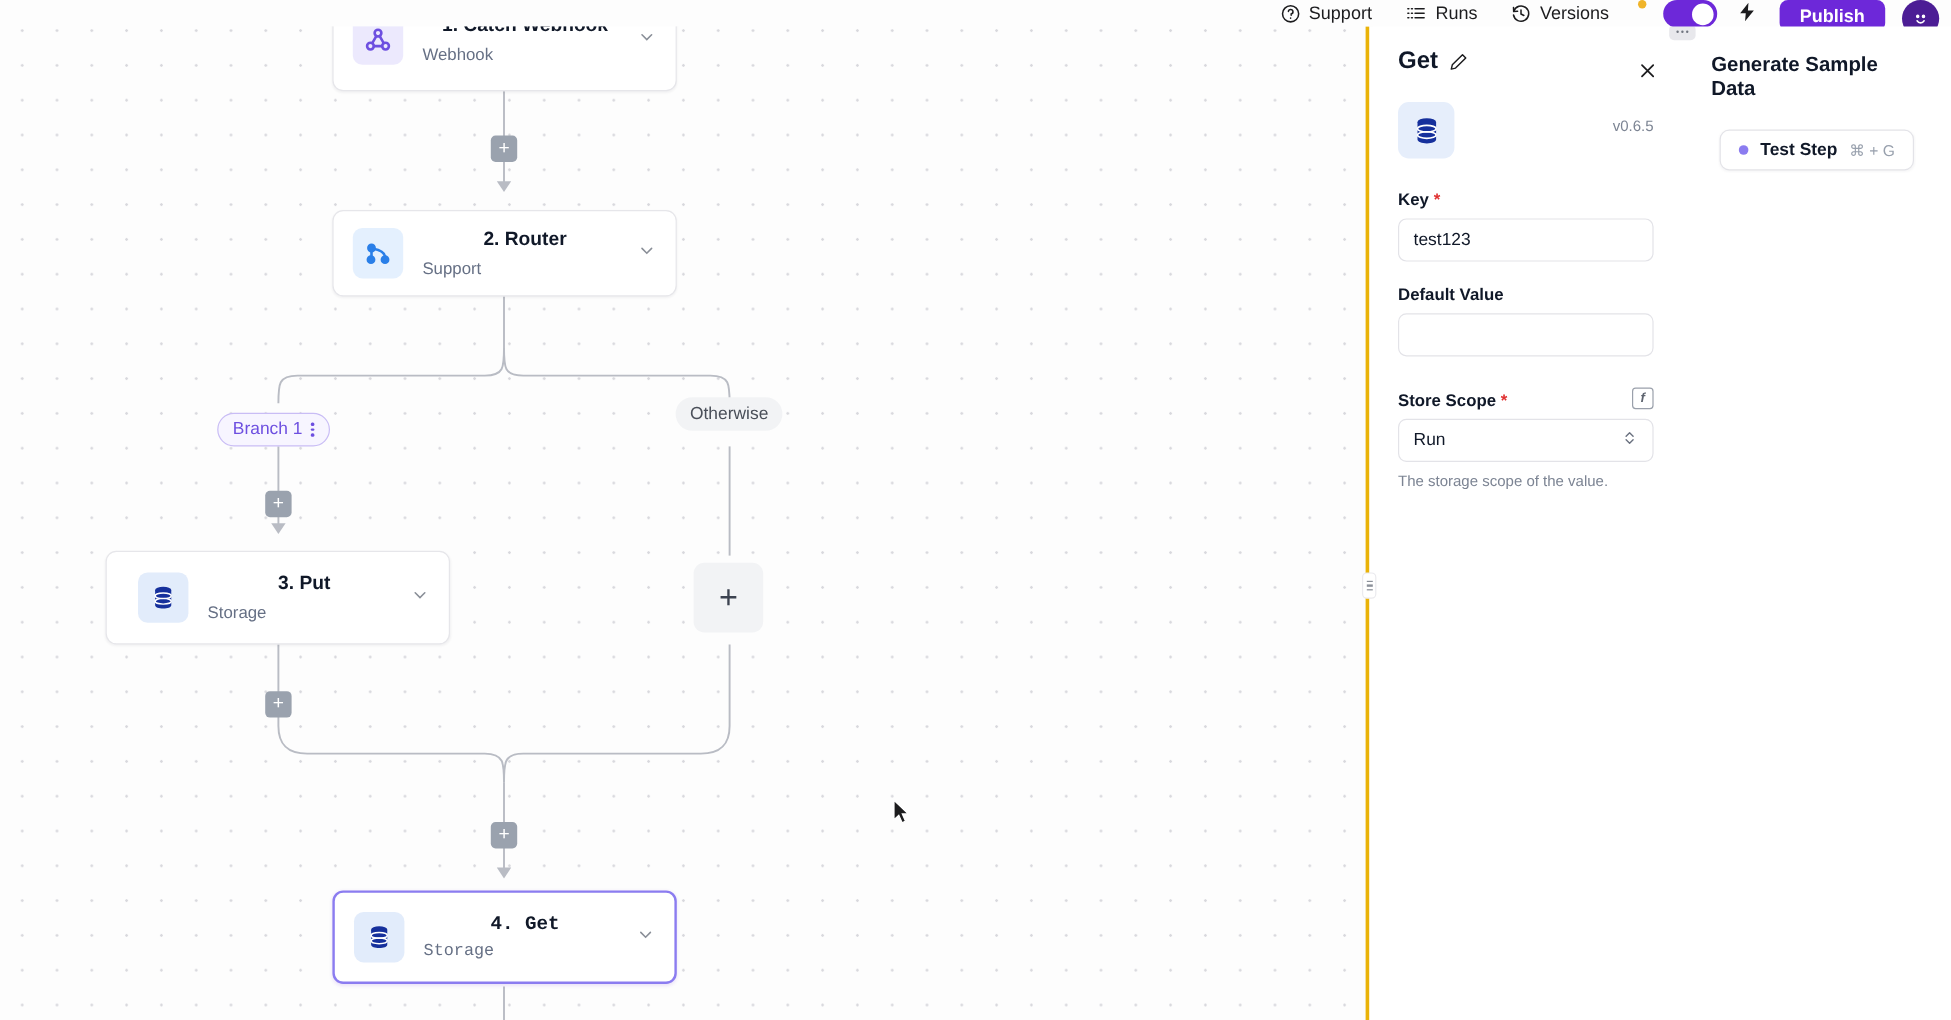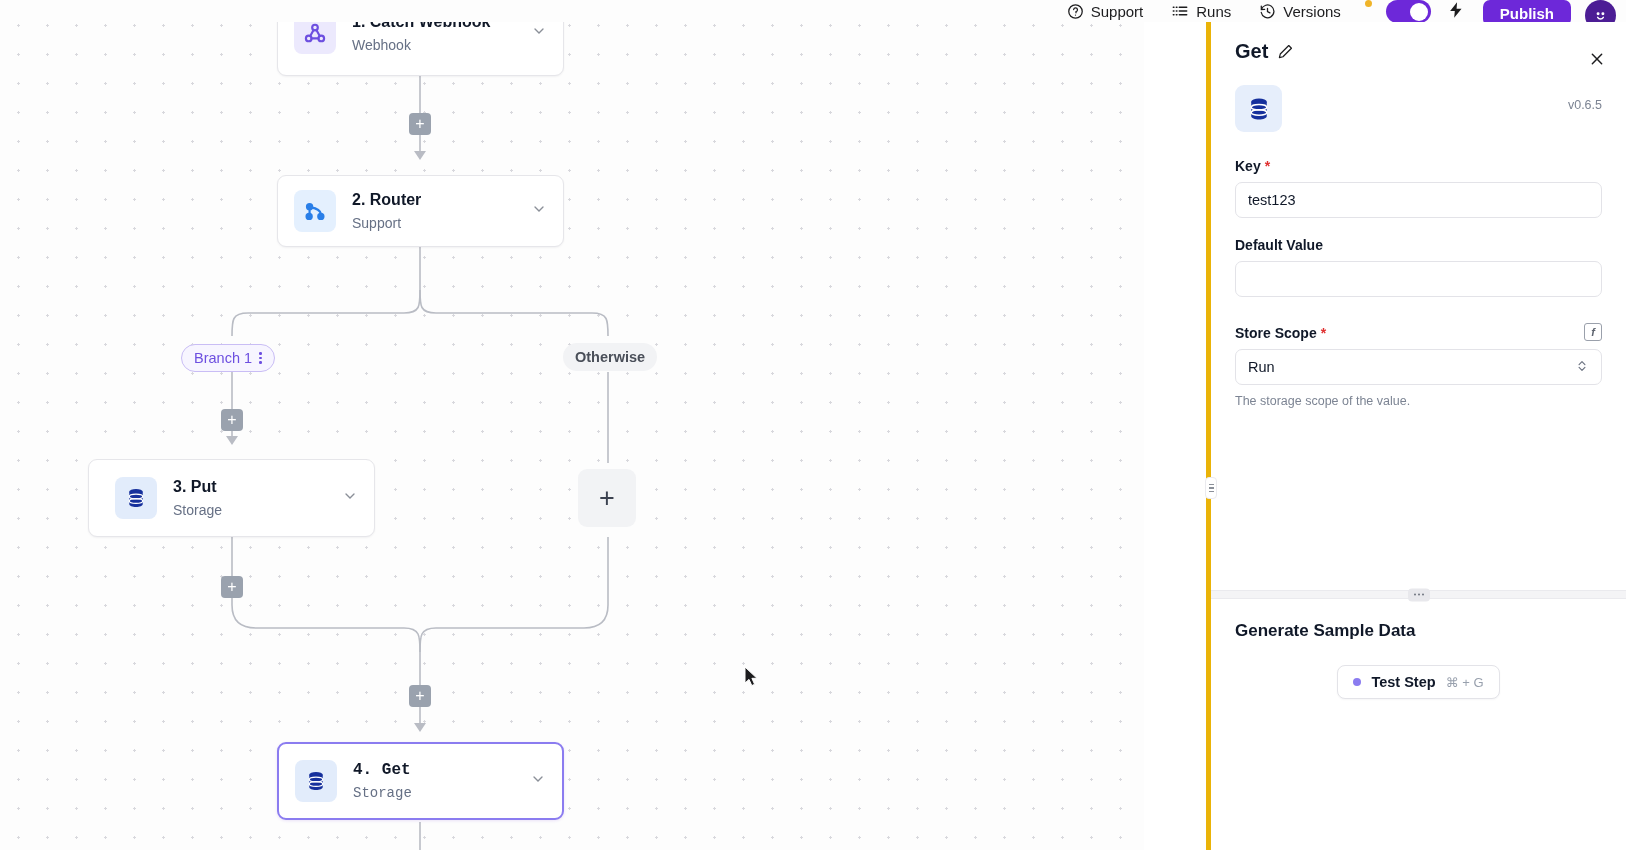--- a/index.html
+++ b/index.html
@@ -75,21 +75,21 @@
   }
   .node-ico {
     width: 42px; height: 42px; border-radius: 8px;
     display: flex; align-items: center; justify-content: center;
     flex: none; margin-right: 16px;
   }
   .ico-webhook { background: #ece9fd; }
   .ico-router  { background: #e4f0fe; }
   .ico-storage { background: #e2ecfb; }
   .node-txt { flex: 1; min-width: 0; }
-  .node-title { font-size: 16px; font-weight: 600; color: #101828; line-height: 20px; }
+  .node-title { font-size: 16px; font-weight: 600; color: #101828; line-height: 20px; text-align: center; }
   .node-sub { font-size: 14px; color: #667085; line-height: 19px; margin-top: 4px; }
   .chev { color: #8a8f98; flex: none; margin-left: 8px; }
 
   .plus-btn {
     position: absolute; width: 22px; height: 22px; border-radius: 4px;
     background: #9aa2ae; color: #fff;
     display:flex; align-items:center; justify-content:center;
     font-size: 16px; line-height: 1; cursor: pointer;
     font-weight: 400;
   }
@@ -111,23 +111,23 @@
   .chip-otherwise {
     background: #f2f3f5; color: #4a4f59;
   }
   .kebab { display:flex; flex-direction:column; gap:2px; cursor:pointer; }
   .kebab i { width: 2.5px; height: 2.5px; background: #6d4fe0; border-radius: 50%; display:block; }
 
   .cursor { position: absolute; z-index: 30; pointer-events: none; }
 
   
   .panel {
-    position: absolute; top: 22px; right: 0; width: 420px; height: 828px;
-    background: #fff; border-left: 5px solid #eab308;
-    display: flex; flex-direction: column;
+    position: absolute; top: 22px; right: 0; width: 488px; height: 828px;
+    background: #fff; border-left: 3px solid #eab308;
+    display: flex; flex-direction: row;
   }
   .panel-top { position: relative; flex: none; height: 568px; padding: 18px 24px 0 24px; overflow: hidden; }
   .panel-head { display: flex; align-items: center; gap: 9px; margin-bottom: 22px; }
   .panel-title { font-size: 20px; font-weight: 700; color: #101828; }
   .pencil { cursor: pointer; color:#222; display:flex; }
   .close-x {
     position: absolute; right: 18px; top: 26px; cursor: pointer;
     width: 22px; height: 22px; display:flex; align-items:center; justify-content:center;
   }
 
@@ -282,21 +282,21 @@
 
     <div class="chip chip-branch" style="left:181px; top:344px;">
       <span>Branch 1</span>
       <span class="kebab">
           <i></i>
           <i></i>
           <i></i>
         </span>
     </div>
 
-    <div class="chip chip-otherwise" style="left:563px; top:343px;font-weight:bold;">
+    <div class="chip chip-otherwise" style="left:563px; top:331px;">
       <span>Otherwise</span>
     </div>
 
     <div class="plus-btn" style="left:221px; top:409px;">+</div>
 
     <div class="node" style="left:88px; top:459px; width:287px; height:78px;padding-left:26px;">
       <div class="node-ico ico-storage">
         <svg width="26" height="26" viewBox="0 0 24 24" fill="none">
           <ellipse cx="12" cy="6.2" rx="6.2" ry="2.6" fill="#16309c"></ellipse>
           <path d="M5.8 6.2 v11.6 c0 1.44 2.78 2.6 6.2 2.6 s6.2 -1.16 6.2 -2.6 V6.2" fill="#16309c"></path>

